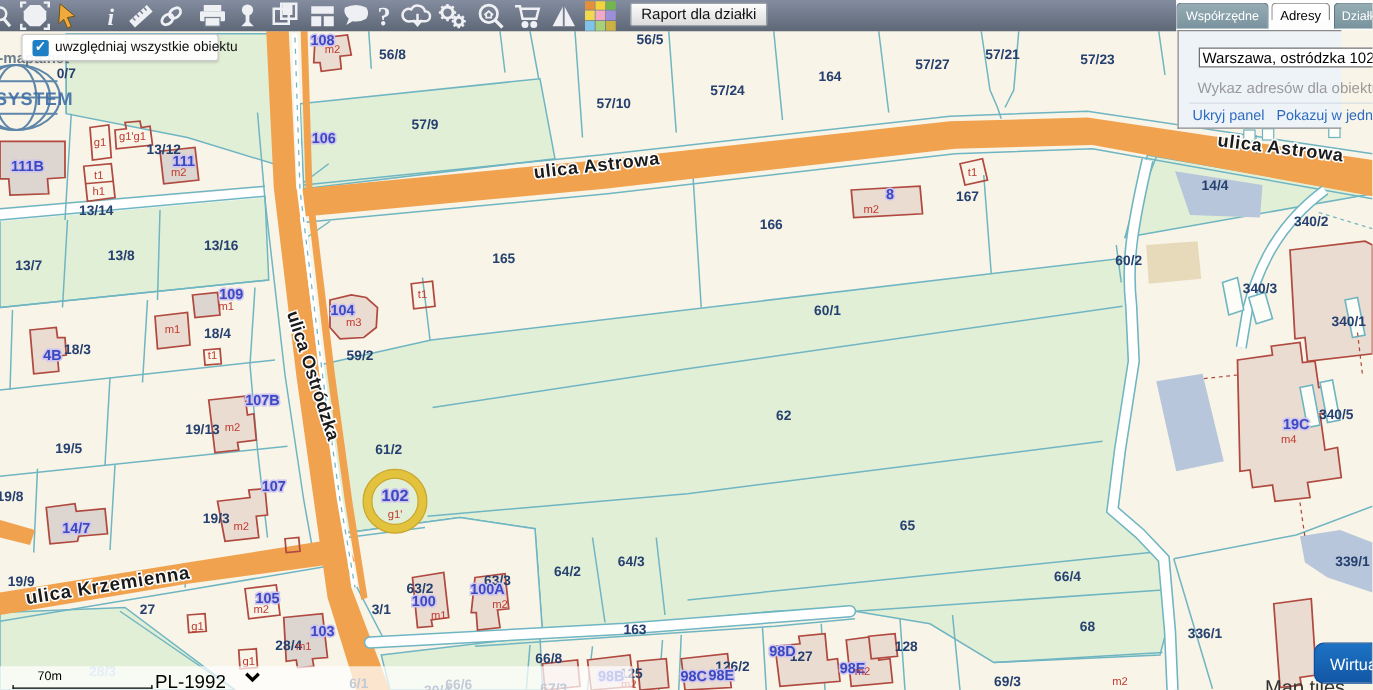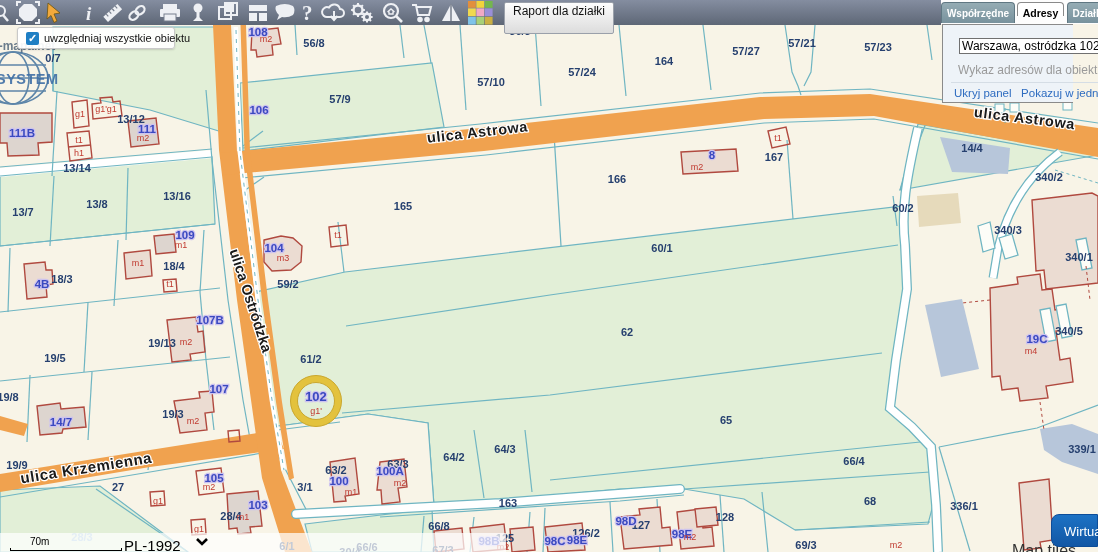--- a/index.html
+++ b/index.html
@@ -1,23 +1,23 @@
 <!DOCTYPE html>
 <html><head><meta charset="utf-8"><style>
 *{margin:0;padding:0;box-sizing:border-box}
 html,body{width:1098px;height:552px;overflow:hidden;font-family:"Liberation Sans",sans-serif;position:relative;background:#f8f4e7}
 #map{position:absolute;left:0;top:0;width:1098px;height:552px}
 #toolbar{position:absolute;left:0;top:0;width:941px;height:25px;background:linear-gradient(#848da0,#5e6776);z-index:20}
-#rbtn{position:absolute;left:504px;top:2px;width:110px;height:32px;background:linear-gradient(#fdfdfd,#dcdcdc);border:1px solid #9aa0aa;border-radius:2px;font-size:12px;color:#111;text-align:center;line-height:17px;z-index:21}
+#rbtn{position:absolute;left:504px;top:2px;width:110px;height:19px;background:linear-gradient(#fdfdfd,#dcdcdc);border:1px solid #9aa0aa;border-radius:2px;font-size:12px;color:#111;text-align:center;line-height:17px;z-index:21}
 #chk{position:absolute;left:17px;top:27px;width:158px;height:22px;background:rgba(255,255,255,0.93);border:1px solid #c9c9c9;border-radius:3px;z-index:15;box-shadow:0 1px 2px rgba(0,0,0,0.15)}
 #chk .box{position:absolute;left:8px;top:4px;width:13px;height:13px;background:#1f7fc4;border-radius:2px;color:#fff;font-size:11px;line-height:13px;text-align:center;font-weight:bold}
 #chk .lbl{position:absolute;left:26px;top:4px;font-size:11px;color:#111;white-space:nowrap}
 #panelwrap{position:absolute;left:936px;top:0;width:162px;height:106px;z-index:22}
 #tabbg{position:absolute;left:5px;top:0;right:0;height:24px;background:#fdfdfd}
-.tab{position:absolute;top:2px;height:21px;border:1px solid #5f7782;border-bottom:none;border-radius:4px 4px 0 0;font-size:10px;font-weight:bold;text-align:center;line-height:21px;color:#fff;background:linear-gradient(#95acb4,#78929d)}
+.tab{position:absolute;top:2px;height:21px;border:1px solid #5f7782;border-bottom:none;border-radius:4px 4px 0 0;font-size:10px;font-weight:normal;text-align:center;line-height:21px;color:#fff;background:linear-gradient(#95acb4,#78929d)}
 .tab.active{background:#fff;color:#000;height:14px;z-index:5;border-color:#8a8a8a;font-size:10.5px}
 #panel{position:absolute;left:6px;top:24px;width:131px;height:79px;background:#eef3f8;border:1px solid #8a8a8a;border-right:none}
 #panel input{position:absolute;left:16px;top:13px;width:170px;height:16px;border:1px solid #707070;font-size:12px;font-family:"Liberation Sans",sans-serif;padding:0 2px;color:#000;background:#fff}
 #panel .gray{position:absolute;left:15px;top:38px;font-size:12px;color:#9a9a9a;white-space:nowrap}
 #panel .sep{position:absolute;left:8px;top:57px;width:200px;border-top:1px solid #d5dde5}
 #panel .links{position:absolute;left:11px;top:62px;font-size:11.5px;color:#2e6cc0;white-space:nowrap}
 #bstrip{position:absolute;left:0;top:533px;width:506px;height:19px;background:rgba(255,255,255,0.72);z-index:10}
 #bstrip .m70{position:absolute;left:30px;top:3px;font-size:10px;color:#000}
 #bstrip .pl{position:absolute;left:124px;top:4px;font-size:15px;color:#000}
 #bstrip .chev{position:absolute;left:195px;top:0px;font-size:13px;font-weight:bold;color:#000}

